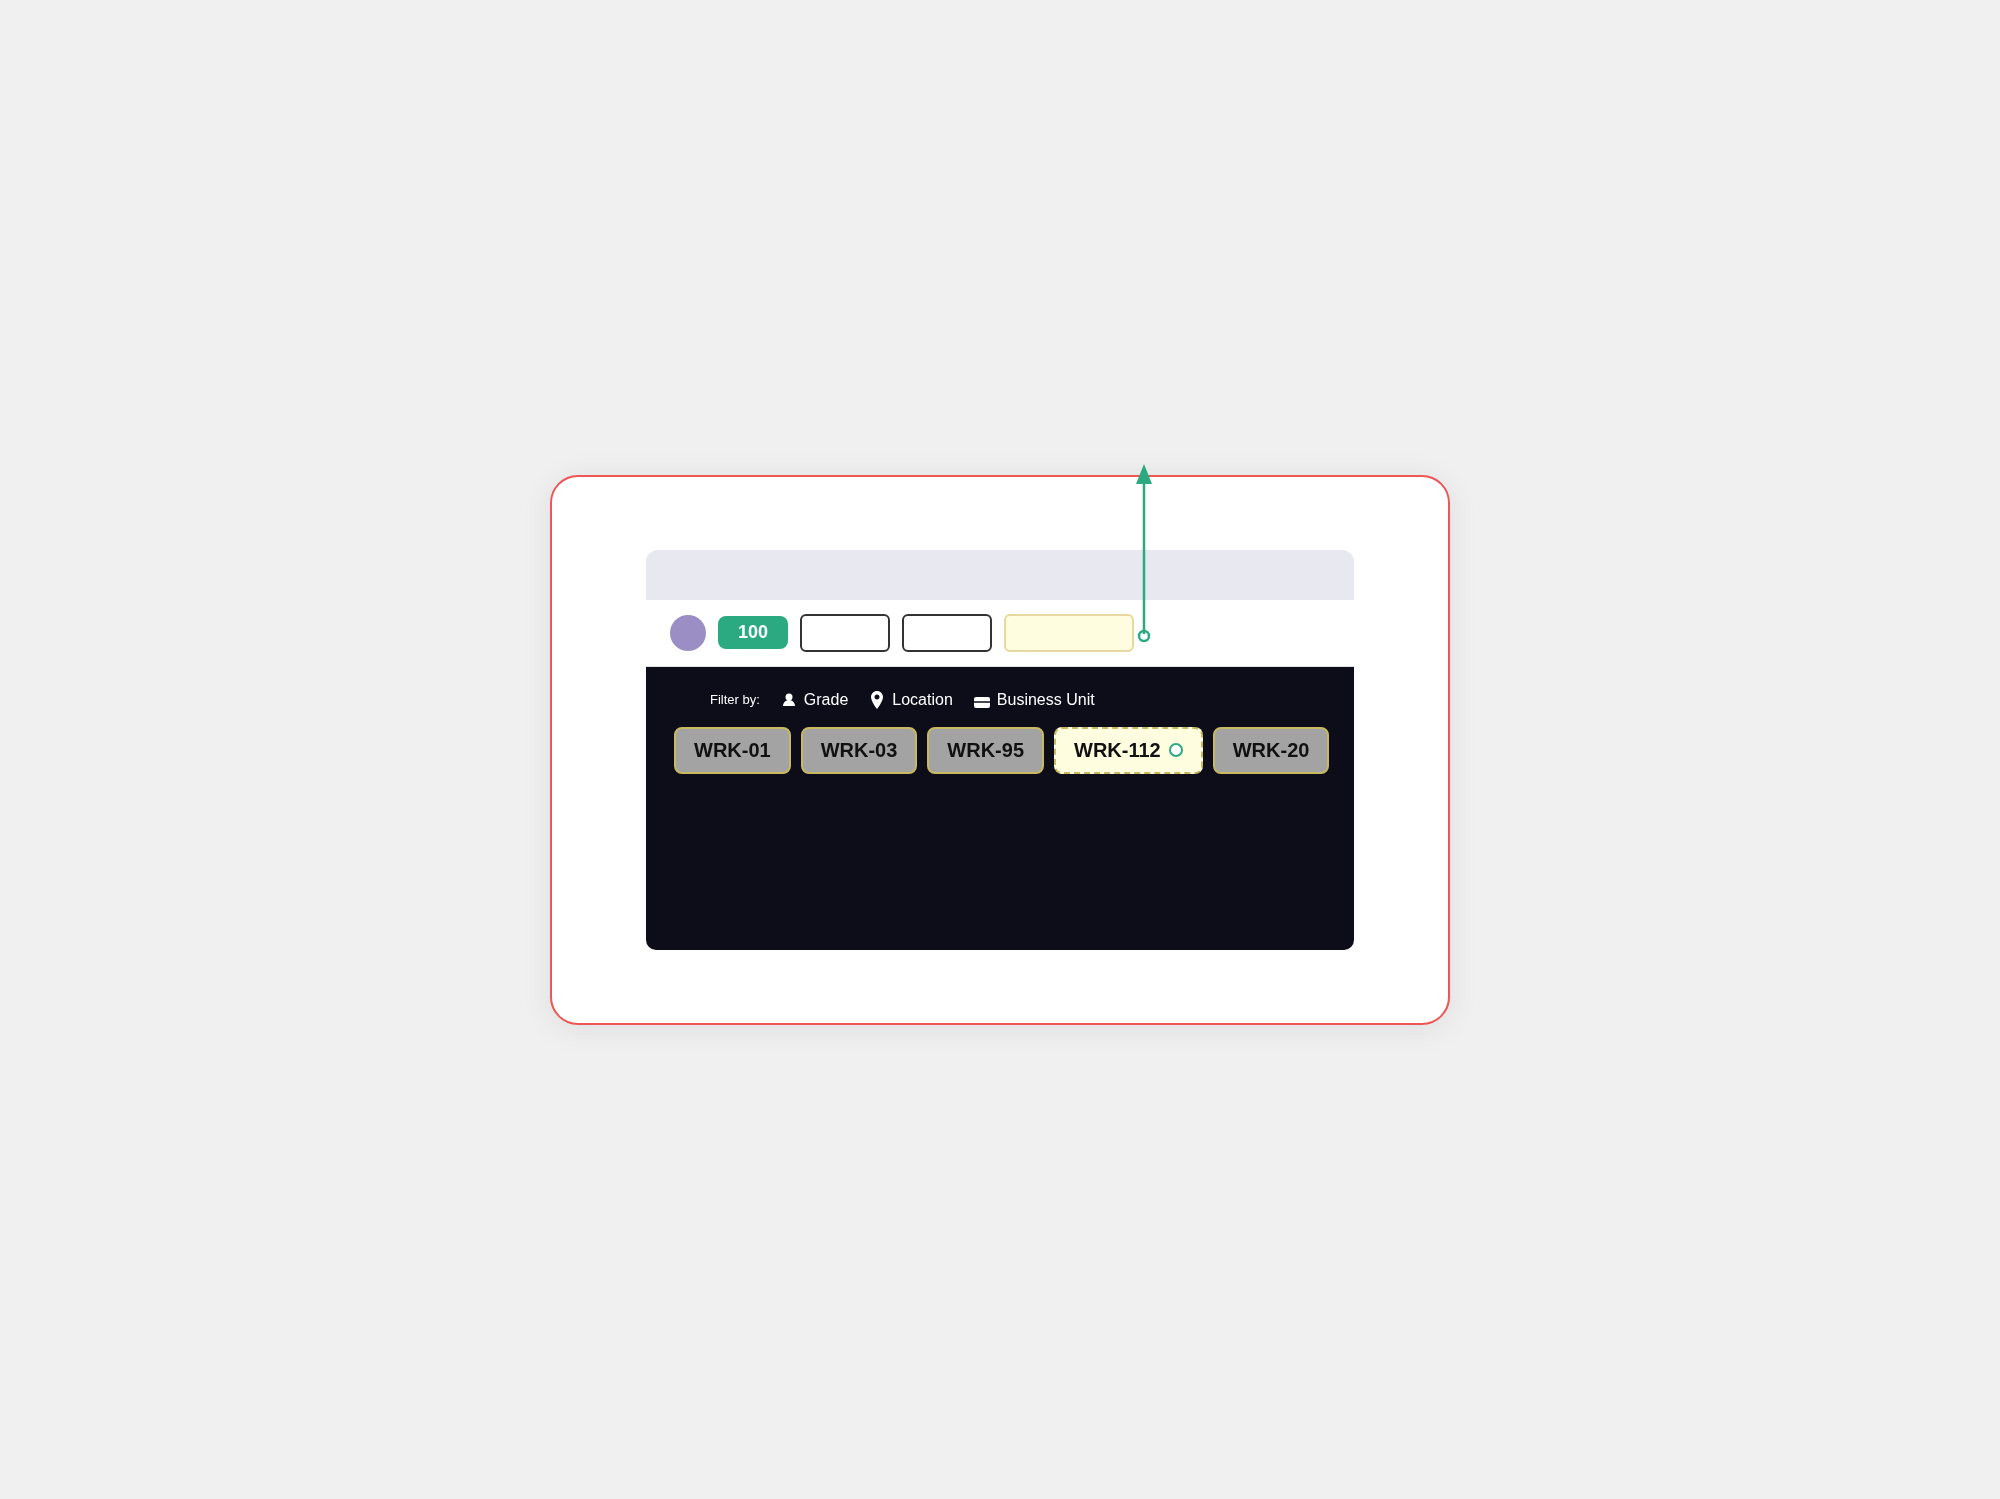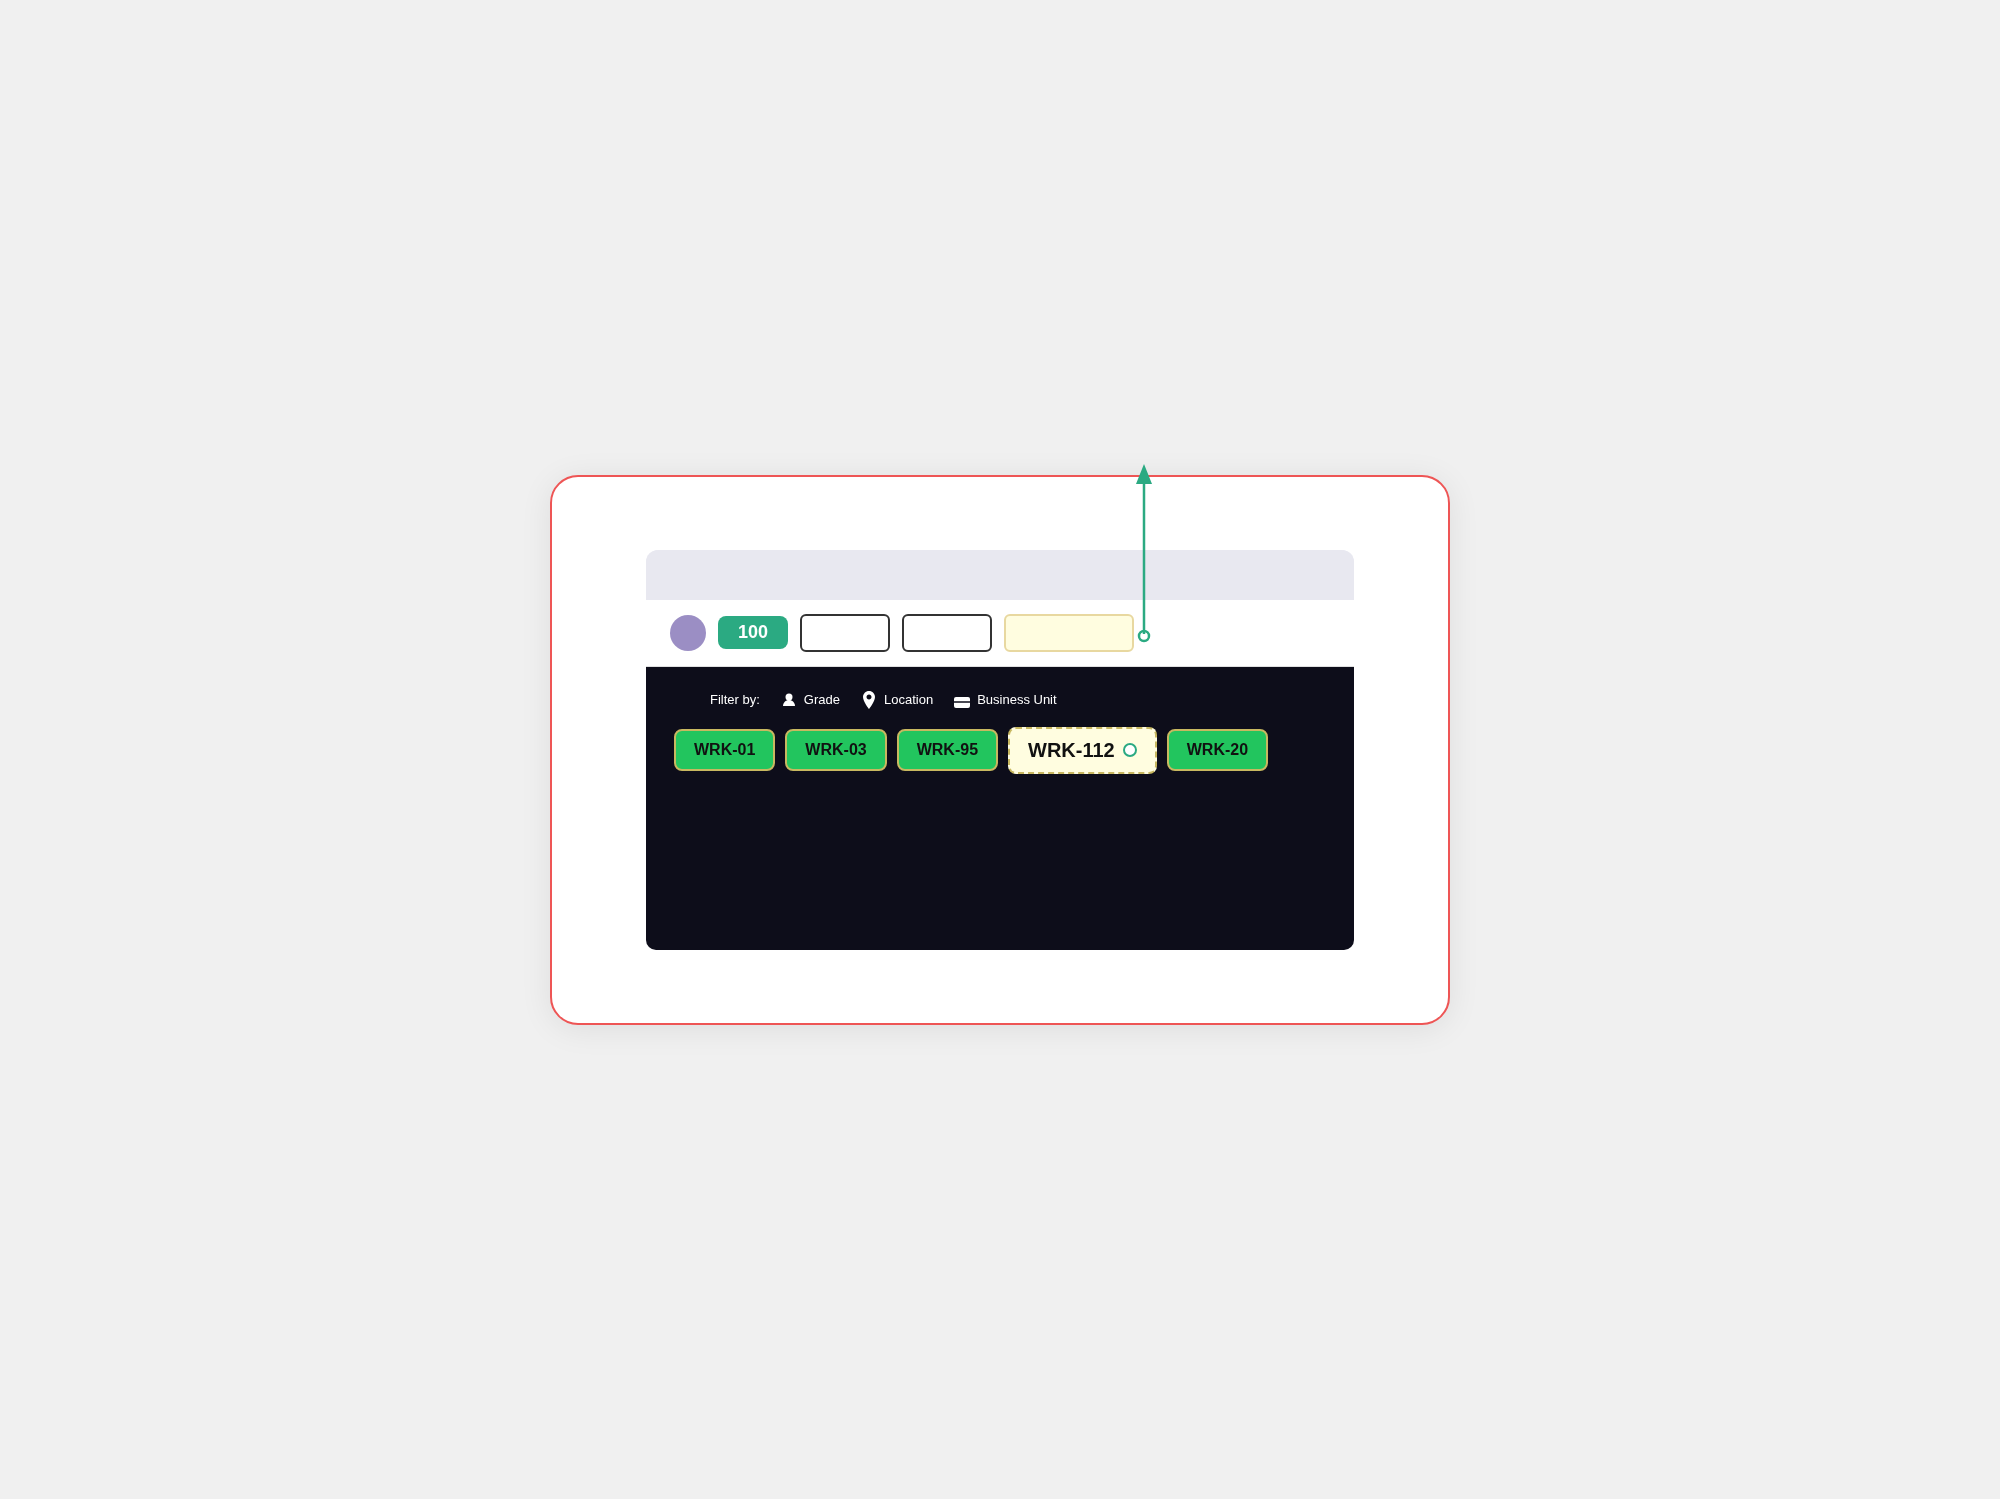--- a/index.html
+++ b/index.html
@@ -120,46 +120,46 @@
     .filter-label {
       color: white;
       font-size: 13px;
     }
 
     .filter-item {
       display: flex;
       align-items: center;
       gap: 6px;
       color: white;
-      font-size: 13px;
+      font-size: 16px;
     }
 
     .filter-icon {
       width: 18px;
       height: 18px;
       display: inline-flex;
       align-items: center;
       justify-content: center;
     }
 
     
     .work-items-row {
       display: flex;
       align-items: center;
       gap: 10px;
       position: relative;
     }
 
     .work-item {
-      background: #22c55e;
+      background: #a3a3a3;
       border: 2px solid #c8b860;
       border-radius: 8px;
       padding: 10px 18px;
       font-weight: 700;
-      font-size: 16px;
+      font-size: 20px;
       color: #111;
       white-space: nowrap;
     }
 
     .work-item-active {
       background: #fffde0;
       border: 2px dashed #c8b860;
       border-radius: 8px;
       padding: 10px 18px;
       font-weight: 700;

